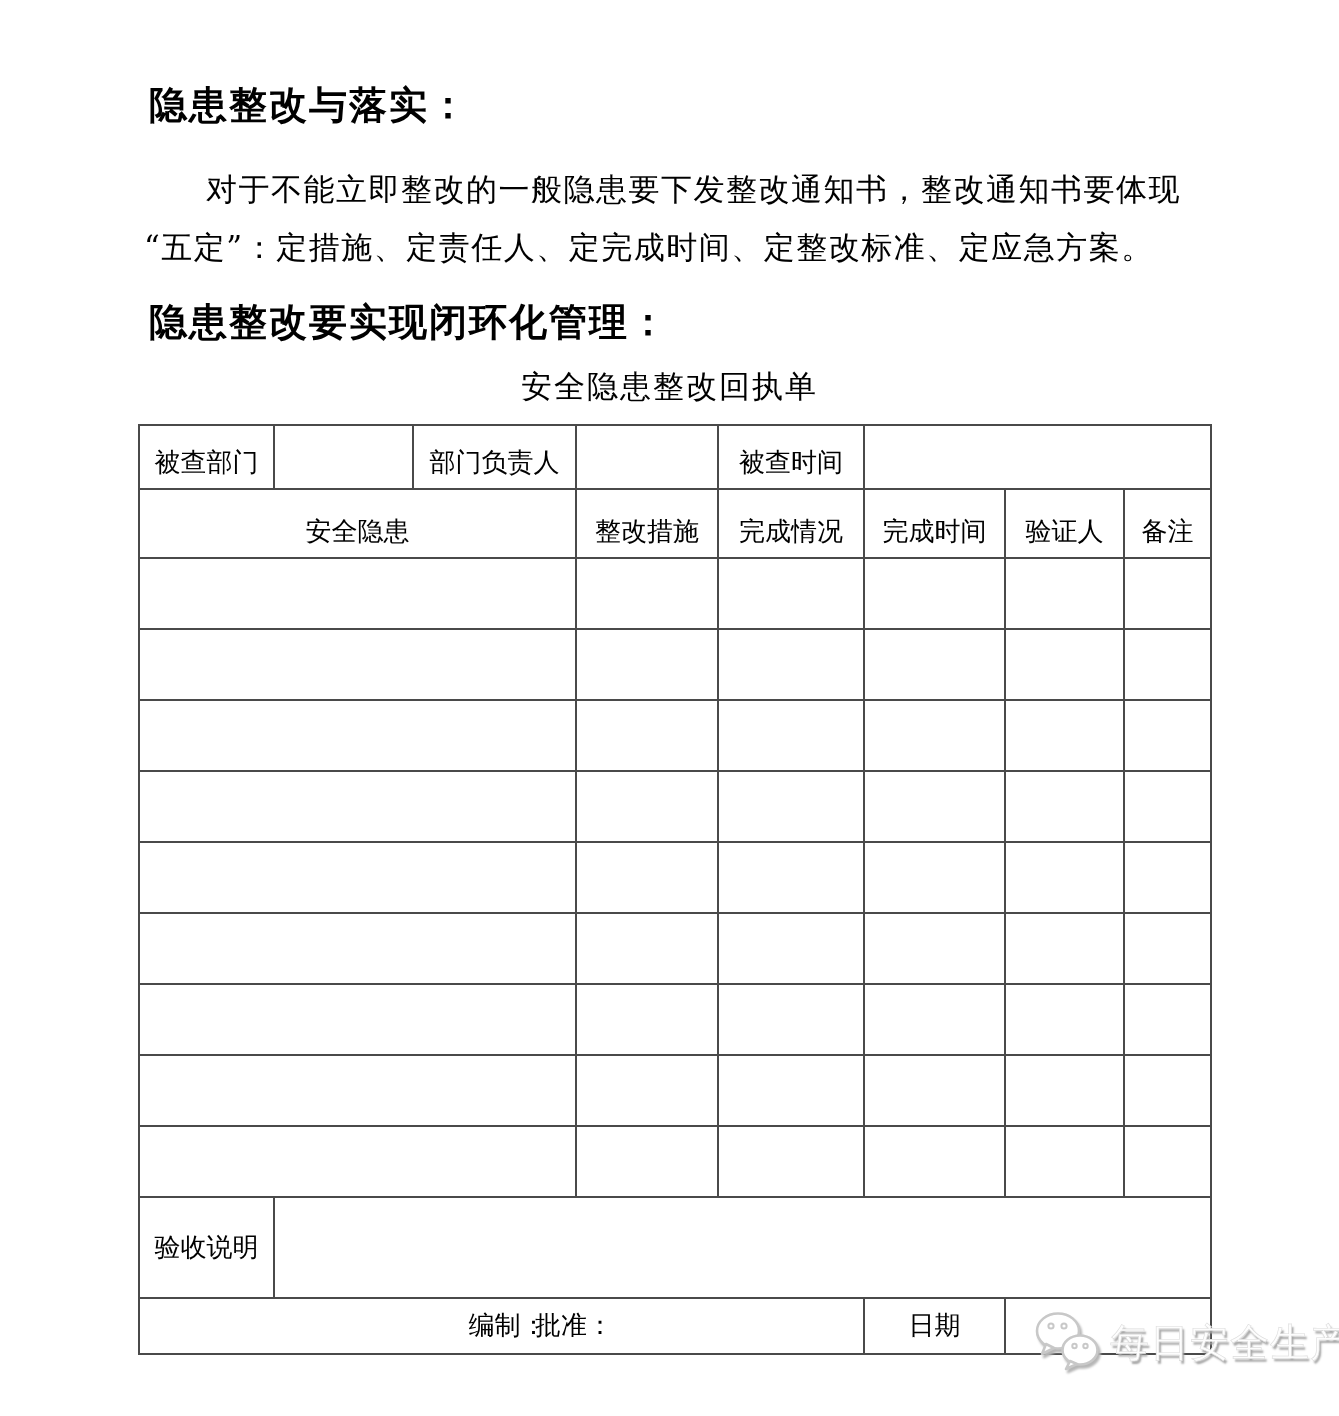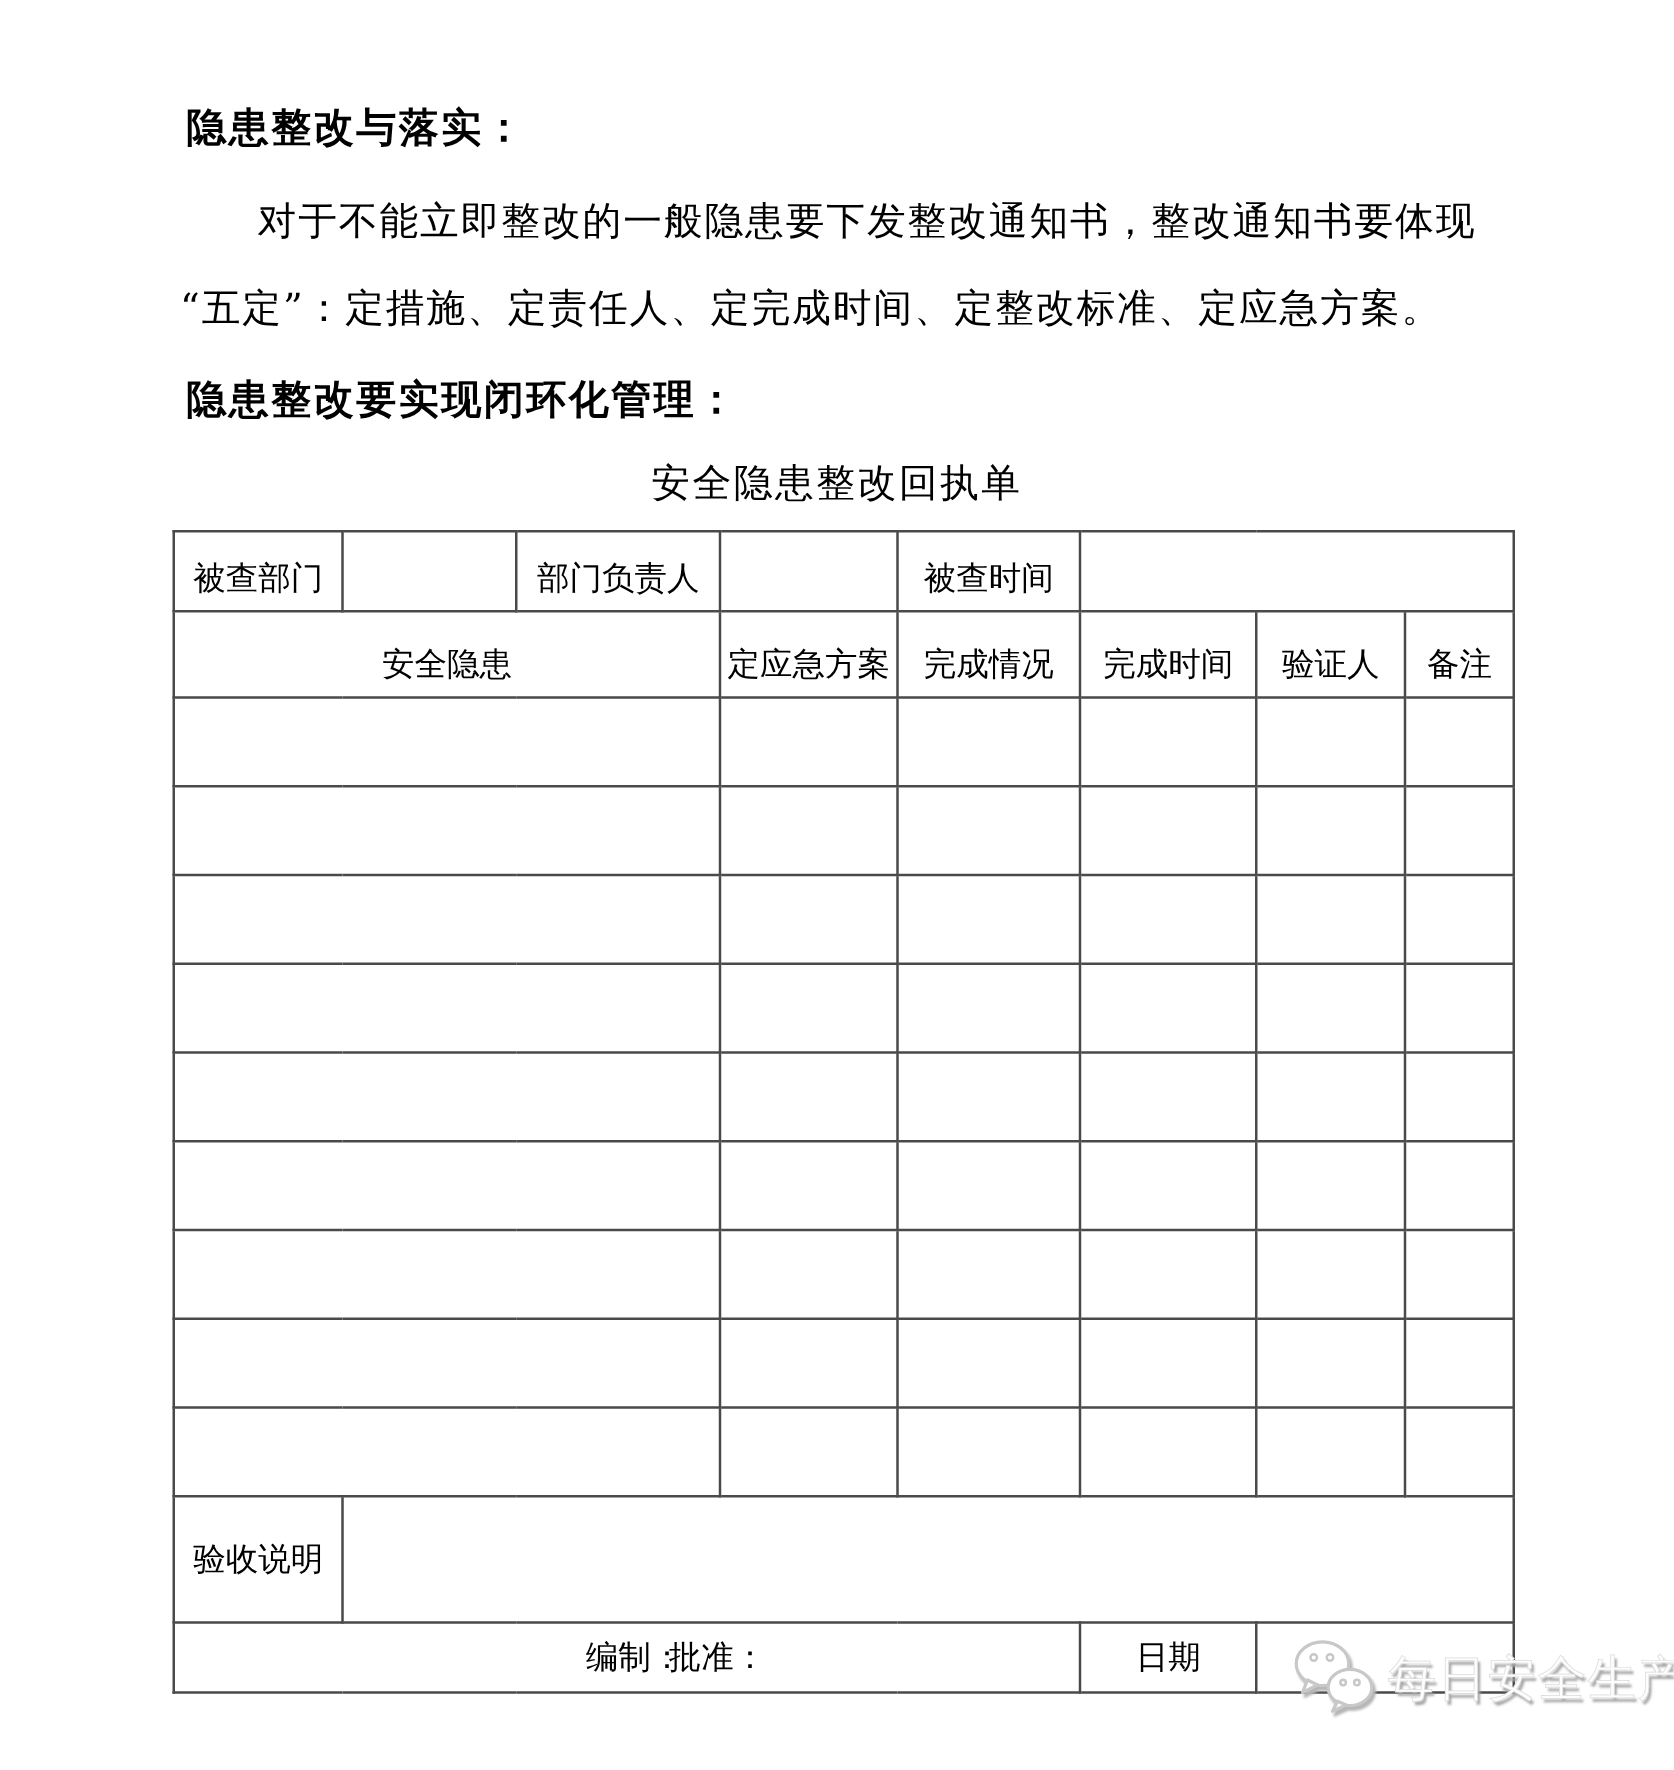--- a/index.html
+++ b/index.html
@@ -9,21 +9,21 @@
     font-family: "DejaVu Serif", "Liberation Serif", serif;
     color: #000000;
     position: relative;
     overflow: hidden;
   }
   .abs { position: absolute; white-space: nowrap; }
 
   .heading {
     font-family: "DejaVu Sans", "Liberation Sans", sans-serif;
     font-weight: bold;
-    font-size: 32px;
+    font-size: 38px;
     letter-spacing: 2px;
     line-height: 1.15;
   }
   .bodytext {
     font-size: 31px;
     letter-spacing: 1.5px;
     line-height: 1.15;
   }
   .form-title {
     left: 0; width: 1339px;
@@ -77,21 +77,21 @@
     text-shadow: 2px 3px 2px #a6a6a6;
     margin-left: 6px;
     white-space: nowrap;
   }
 </style>
 </head>
 <body>
 
 <div class="abs heading" style="left:149px; top:84px;">隐患整改与落实：</div>
 
-<div class="abs bodytext" style="left:206px; top:160px;">对于不能立即整改的一般隐患要下发整改通知书，整改通知书要体现</div>
+<div class="abs bodytext" style="left:206px; top:172px;">对于不能立即整改的一般隐患要下发整改通知书，整改通知书要体现</div>
 
 <div class="abs bodytext" style="left:144px; top:230px;">“五定”：定措施、定责任人、定完成时间、定整改标准、定应急方案。</div>
 
 <div class="abs heading" style="left:149px; top:301px;">隐患整改要实现闭环化管理：</div>
 
 <div class="abs form-title" style="top:366px;">安全隐患整改回执单</div>
 
 <table class="receipt">
   <colgroup>
     <col style="width:135px">
@@ -109,21 +109,21 @@
     <td>被查部门</td>
     <td></td>
     <td>部门负责人</td>
     <td></td>
     <td>被查时间</td>
     <td colspan="3"></td>
   </tr>
 
   <tr class="r-head">
     <th colspan="3">安全隐患</th>
-    <th>定应急方案</th>
+    <th>整改措施</th>
     <th>完成情况</th>
     <th>完成时间</th>
     <th>验证人</th>
     <th>备注</th>
   </tr>
   </tbody>
 
   <tbody>
       <tr class="r-data">
         <td colspan="3"></td>

